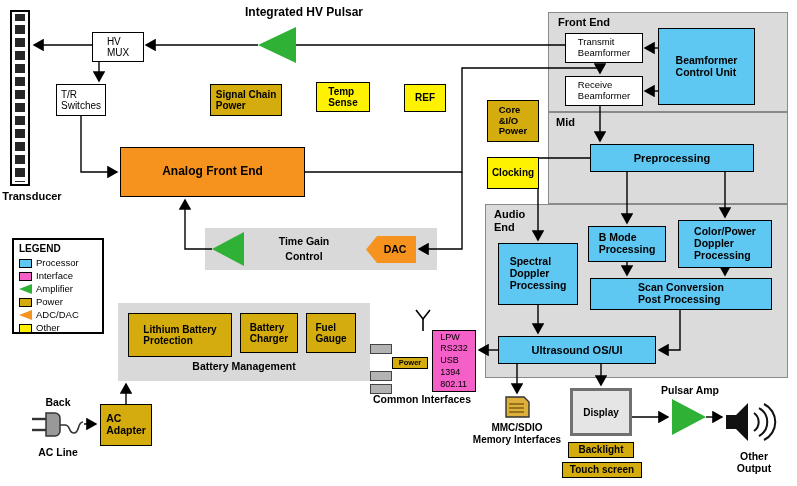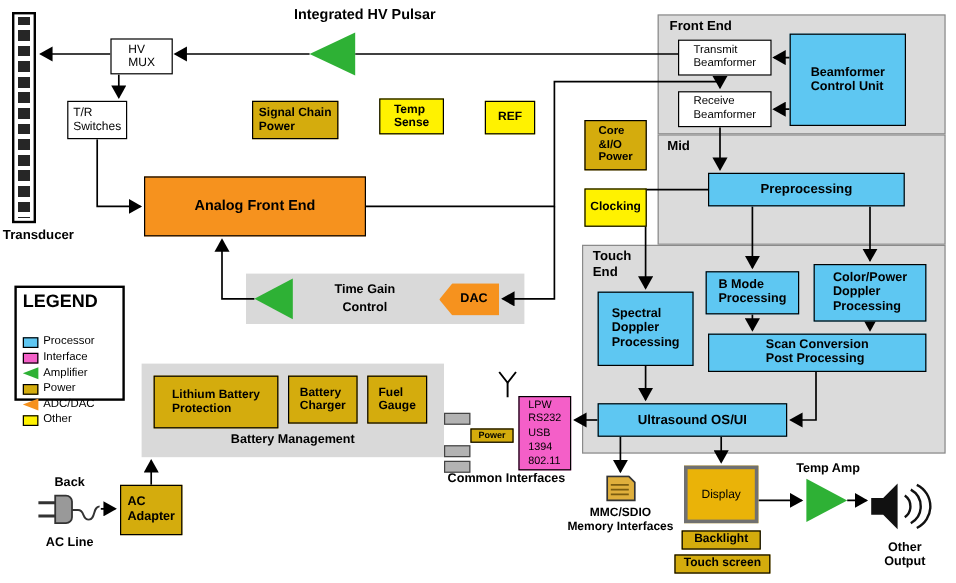--- a/index.html
+++ b/index.html
@@ -22,28 +22,28 @@
   .tri-right{position:absolute;width:0;height:0;z-index:3;
              border-top:18px solid transparent;border-bottom:18px solid transparent;
              border-left:34px solid var(--c-amplifier)}
   .dac{clip-path:polygon(0 50%,22% 0,100% 0,100% 100%,22% 100%);padding-left:8px;border:none}
   .wires{position:absolute;left:0;top:0;z-index:2;pointer-events:none}
   .transducer{position:absolute;left:10px;top:10px;width:20px;height:176px;border:2px solid #000;
               background:repeating-linear-gradient(to bottom,#262626 0 9px,#fff 9px 13px);
               background-clip:content-box;padding:2px 3px;z-index:3}
   .legend{position:absolute;left:12px;top:238px;width:92px;height:96px;background:#fff;
           border:2px solid #000;z-index:3;padding:3px 5px}
-  .legend .title{font-weight:bold;font-size:15px;margin-bottom:17px}
+  .legend .title{font-weight:bold;font-size:10px;margin-bottom:1px}
   .lrow{display:flex;align-items:flex-end;gap:4px;height:13px;font-size:9.5px}
   .chip{display:inline-block;width:13px;height:9px;border:1px solid #000;flex:0 0 auto}
   .chip-tri{display:inline-block;width:0;height:0;border-top:5px solid transparent;
             border-bottom:5px solid transparent;border-right:13px solid #000;flex:0 0 auto}
   .mini{position:absolute;background:#b3b3b3;border:1px solid #444;z-index:3}
-  .display-box{position:absolute;background:#eab308;border:3px solid #707070;z-index:3;
-               display:flex;align-items:center;justify-content:center;font-weight:normal}
+  .display-box{position:absolute;background:#e5e5e5;border:3px solid #707070;z-index:3;
+               display:flex;align-items:center;justify-content:center;font-weight:bold}
 </style>
 </head>
 <body>
 
 <div id="stage">
 
   <div class="section" style="left:548px;top:12px;width:240px;height:100px"></div>
   <div class="section" style="left:548px;top:112px;width:240px;height:92px"></div>
   <div class="section" style="left:485px;top:204px;width:303px;height:174px"></div>
   <div class="band" style="left:205px;top:228px;width:232px;height:42px"></div>
@@ -113,21 +113,21 @@
   <div class="box white" style="left:565px;top:33px;width:78px;height:30px;font-size:9.5px">Transmit
 Beamformer</div>
   <div class="box white" style="left:565px;top:76px;width:78px;height:30px;font-size:9.5px">Receive
 Beamformer</div>
   <div class="box cyan" style="left:658px;top:28px;width:97px;height:77px;font-size:10.5px">Beamformer
 Control Unit</div>
 
   <div class="lbl" style="left:556px;top:116px;width:40px;text-align:left;font-size:11px">Mid</div>
   <div class="box cyan" style="left:590px;top:144px;width:164px;height:28px;font-size:11px">Preprocessing</div>
 
-  <div class="lbl" style="left:494px;top:208px;width:44px;text-align:left;font-size:11px">Touch
+  <div class="lbl" style="left:494px;top:208px;width:44px;text-align:left;font-size:11px">Audio
 End</div>
   <div class="box cyan" style="left:498px;top:243px;width:80px;height:62px;font-size:10.5px">Spectral
 Doppler
 Processing</div>
   <div class="box cyan" style="left:588px;top:226px;width:78px;height:36px;font-size:10.5px">B Mode
 Processing</div>
   <div class="box cyan" style="left:678px;top:220px;width:94px;height:48px;font-size:10.5px">Color/Power
 Doppler
 Processing</div>
   <div class="box cyan" style="left:590px;top:278px;width:182px;height:32px;font-size:10.5px">Scan Conversion
@@ -202,21 +202,21 @@
     <line x1="5" y1="12" x2="20" y2="12" stroke="#7a5c10" stroke-width="1.4"></line>
     <line x1="5" y1="16" x2="20" y2="16" stroke="#7a5c10" stroke-width="1.4"></line>
   </svg>
   <div class="lbl" style="left:461px;top:422px;width:112px;font-size:10px">MMC/SDIO
 Memory Interfaces</div>
 
   <div class="display-box" style="left:570px;top:388px;width:62px;height:48px;font-size:10px">Display</div>
   <div class="box gold" style="left:568px;top:442px;width:66px;height:16px;font-size:10px">Backlight</div>
   <div class="box gold" style="left:562px;top:462px;width:80px;height:16px;font-size:10px">Touch screen</div>
 
-  <div class="lbl" style="left:660px;top:384px;width:60px;font-size:10.5px">Temp Amp</div>
+  <div class="lbl" style="left:660px;top:384px;width:60px;font-size:10.5px">Pulsar Amp</div>
   <div class="tri-right" style="left:672px;top:399px"></div>
   <svg style="position:absolute;left:724px;top:398px;z-index:3" width="54" height="48">
     <polygon points="2,17 12,17 24,5 24,43 12,31 2,31" fill="#111"></polygon>
     <path d="M30,15 a11,11 0 0 1 0,18" fill="none" stroke="#111" stroke-width="2"></path>
     <path d="M35,10 a16,16 0 0 1 0,28" fill="none" stroke="#111" stroke-width="2"></path>
     <path d="M40,6 a20,20 0 0 1 0,36" fill="none" stroke="#111" stroke-width="2"></path>
   </svg>
   <div class="lbl" style="left:720px;top:450px;width:68px;font-size:10.5px">Other
 Output</div>
 

